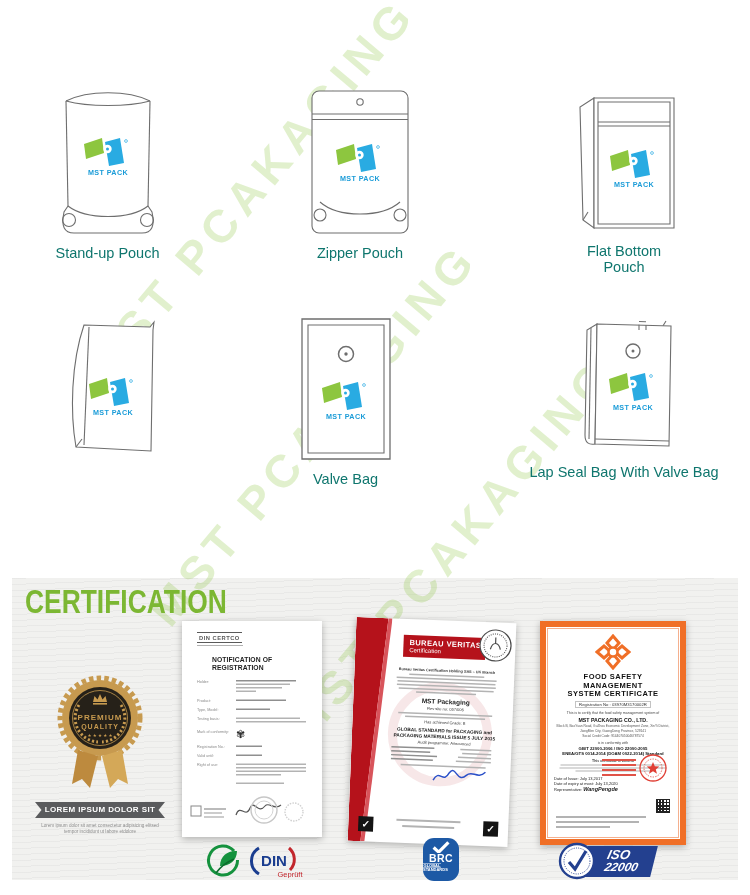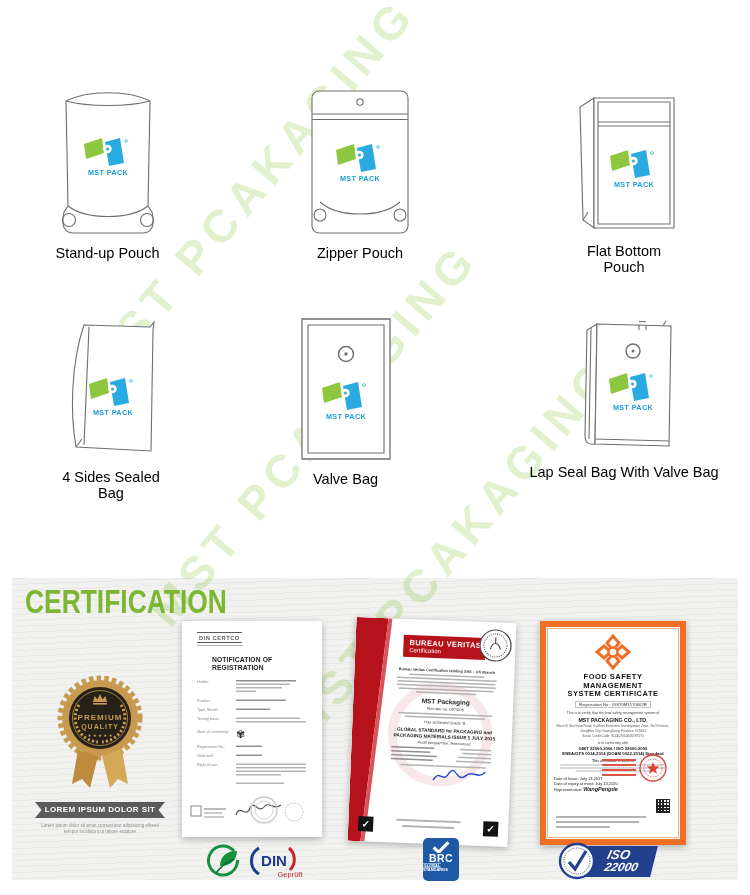--- a/index.html
+++ b/index.html
@@ -14,21 +14,21 @@
   .wm2{left:72px;top:407px;}
   .wm3{left:210px;top:522px;}
 
   
   .hdr{position:absolute;left:27px;top:12px;width:250px;height:52px;background:#76b82a;z-index:2;
        display:flex;align-items:center;justify-content:center;}
   .hdr span{color:#fff;font-size:29px;font-weight:bold;letter-spacing:0.5px;}
 
   
   .pack{position:absolute;z-index:2;text-align:center;margin:0;}
-  .pack figcaption{margin-top:9px;font-size:14.5px;color:#000000;}
+  .pack figcaption{margin-top:9px;font-size:14.5px;color:#0f766e;}
   .bag{display:block;margin:0 auto;}
   .bag path,.bag rect,.bag circle{vector-effect:non-scaling-stroke;}
 
   
   .cert-bg{position:absolute;left:12px;top:578px;width:726px;height:302px;z-index:0;
      background:
        repeating-linear-gradient(178deg, rgba(0,0,0,.035) 0 1px, transparent 1px 6px),
        #f1f1ef;}
   .cert-title{position:absolute;left:25px;top:583px;z-index:2;font-size:33px;font-weight:bold;
       color:#7cb733;letter-spacing:0px;transform:scaleX(.8);transform-origin:left center;}
@@ -99,21 +99,21 @@
   .fs-redlines .b{background:#e05348;height:2px;margin:3px 0;}
   .qr{position:absolute;right:10px;bottom:26px;width:14px;height:14px;
       background:
         repeating-linear-gradient(0deg,#222 0 1.6px,transparent 1.6px 3.2px),
         repeating-linear-gradient(90deg,#222 0 1.6px,#fff 1.6px 3.2px);}
   .fs-note{position:absolute;left:10px;right:34px;bottom:8px;}
   .fs-note .b{height:2px;margin:3px 0;}
 
   
   .logo-abs{position:absolute;z-index:3;}
-  .brc-box{left:423px;top:838px;width:36px;height:43px;background:#1d59a5;border-radius:5px;
+  .brc-box{left:423px;top:838px;width:36px;height:43px;background:#1d59a5;border-radius:11px;
       display:flex;flex-direction:column;align-items:center;padding-top:3px;color:#fff;}
   .brc-box .brc-t{font-size:10.5px;font-weight:bold;letter-spacing:.5px;line-height:10px;}
   .brc-sub{width:100%;}
   .brc-sub div{font-size:8px;font-weight:bold;line-height:8px;border-top:1px solid #fff;}
   .iso-par{position:absolute;left:26px;top:4px;width:70px;height:31px;background:#23408f;
       transform:skewX(-14deg);color:#fff;padding:2px 0 0 22px;}
   .iso-par .i1{font-size:13px;font-weight:bold;font-style:italic;line-height:13px;}
   .iso-par .i2{font-size:12px;font-weight:bold;font-style:italic;line-height:13px;}
   .iso-wrap{left:558px;top:842px;width:100px;height:40px;}
   .iso-circ{position:absolute;left:0;top:0;z-index:2;}
@@ -193,21 +193,20 @@
 
   <figure class="pack" style="left:55px;top:318px;width:112px;">
     <svg class="bag" width="110" height="142" viewBox="0 0 110 142">
       <path d="M28,7 L94,9 L98,4 L97,12 L95,133 L20,129 C14,95 15,45 28,7 Z" fill="#fff" stroke="#6e6e6e" stroke-width="1.1"></path>
       <g fill="none" stroke="#6e6e6e" stroke-width="1.1">
         <path d="M33,9 L28,127"></path>
         <path d="M20,129 L26,121"></path>
       </g>
       <use href="#mstlogo" x="31" y="58"></use>
     </svg>
-    <figcaption>4 Sides Sealed Bag</figcaption>
   </figure>
 
   <figure class="pack" style="left:298px;top:316px;width:95px;">
     <svg class="bag" width="94" height="146" viewBox="0 0 94 146">
       <rect x="3" y="3" width="88" height="140" fill="#fff" stroke="#6e6e6e" stroke-width="1.3"></rect>
       <rect x="9" y="9" width="76" height="128" fill="none" stroke="#6e6e6e" stroke-width="1.1"></rect>
       <circle cx="47" cy="38" r="7.5" fill="none" stroke="#6e6e6e" stroke-width="1.5"></circle>
       <circle cx="47" cy="38" r="1.7" fill="#6e6e6e"></circle>
       <use href="#mstlogo" x="21" y="64"></use>
     </svg>

